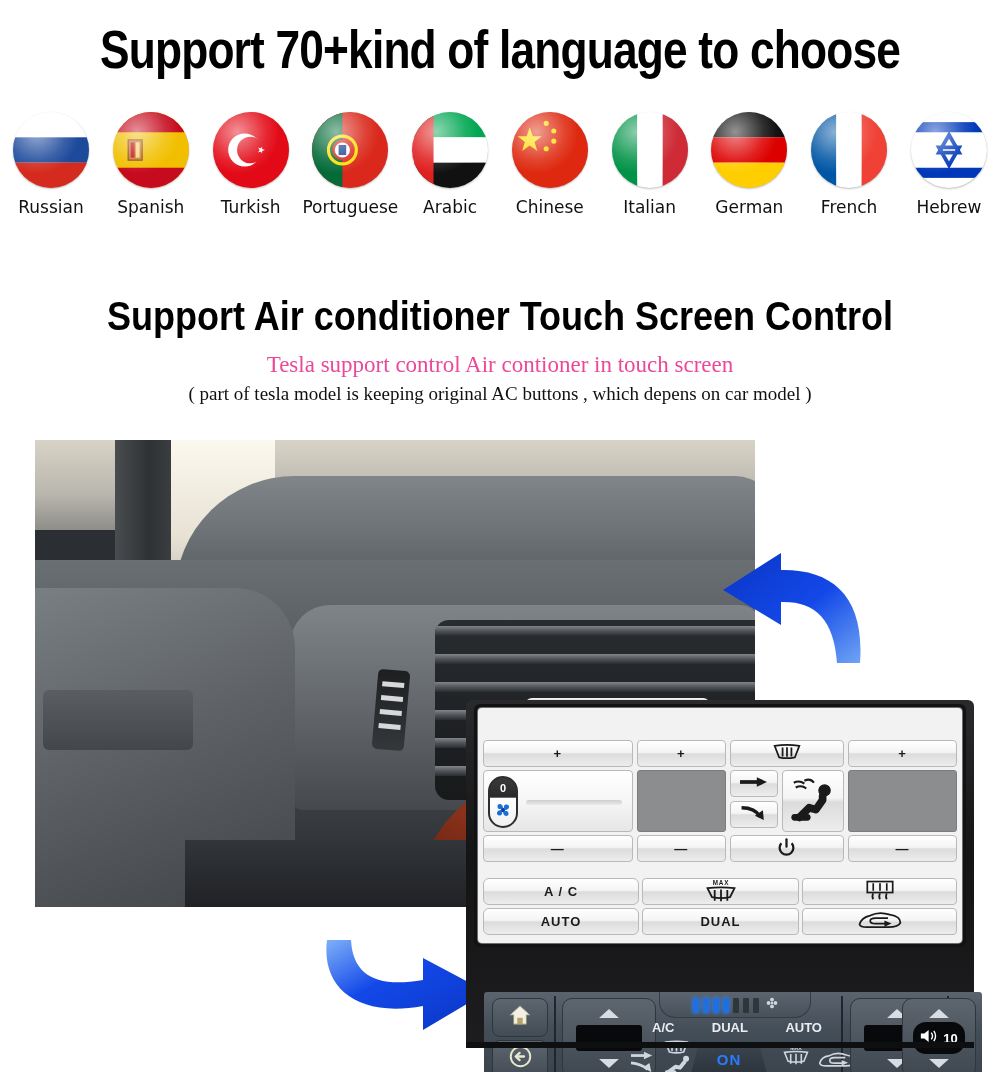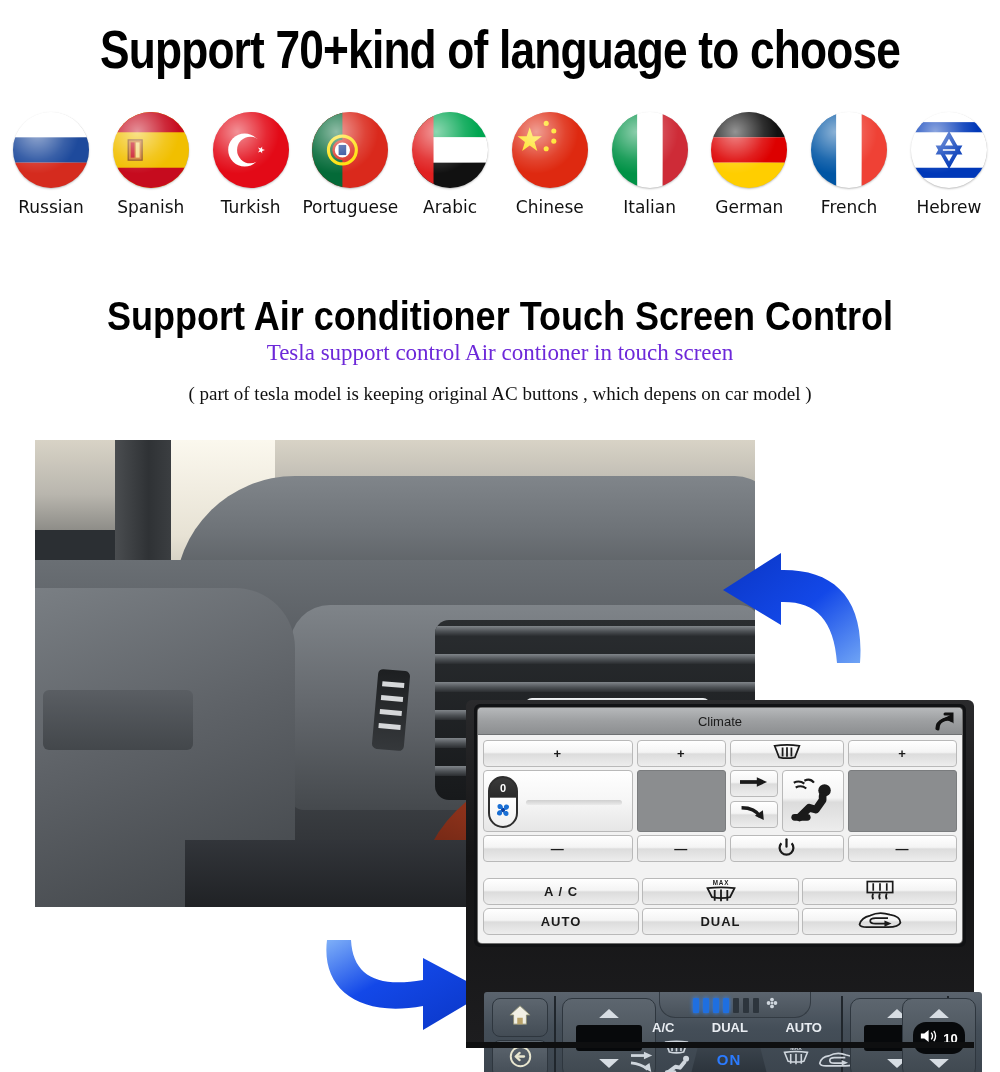--- a/index.html
+++ b/index.html
@@ -57,24 +57,24 @@
 
   
   .heading-2 {
     position: absolute; top: 294px; left: 0; width: 1000px;
     text-align: center;
     font-weight: bold; font-size: 40px;
     transform: scaleX(0.9);
     color: #000; white-space: nowrap;
   }
   .subline-1 {
-    position: absolute; top: 340px; left: 0; width: 1000px;
+    position: absolute; top: 352px; left: 0; width: 1000px;
     text-align: center;
     font-family: "Liberation Serif", serif;
-    font-size: 23px; color: #6d28d9; white-space: nowrap;
+    font-size: 23px; color: #ec4899; white-space: nowrap;
   }
   .subline-2 {
     position: absolute; top: 383px; left: 0; width: 1000px;
     text-align: center;
     font-family: "Liberation Serif", serif;
     font-size: 19px; color: #111; white-space: nowrap;
   }
 
   
   .car-photo {
@@ -527,30 +527,20 @@
     <path fill="url(#agb)" d="M12,0 C6,48 42,78 108,66 L108,90 L172,52 L108,18 L108,40 C62,48 38,36 36,0 Z"></path>
   </svg>
 </div>
 
 <div class="unit">
   <div class="unit-bezel"></div>
   <div class="screen-outerline"></div>
 
   <div class="screen">
 
-    <div class="screen-title">
-      <span>Climate</span>
-      <div class="back-icon">
-        <svg viewBox="0 0 24 22" width="24" height="22">
-          <path d="M6 19 C6 9, 17 7, 20 10 L20 4 L13 4" fill="none" stroke="#111" stroke-width="3" stroke-linecap="round"></path>
-          <path d="M20 4 L20 11 L13.5 7.5 Z" fill="#111"></path>
-          <path d="M5 18.5 C5 10, 16 7.5, 19.5 10.5" fill="none" stroke="#111" stroke-width="3.2" stroke-linecap="round"></path>
-        </svg>
-      </div>
-    </div>
 
     <div class="grid">
 
       <div class="grid-row">
         <div class="btn w-col1 h-small">+</div>
         <div class="btn w-col2 h-small">+</div>
         <div class="btn w-col3 h-small">
           <span>
             <svg viewBox="0 0 34 18" width="30" height="16">
               <path d="M3 2 Q17 0 31 2 L26 15 Q17 17 8 15 Z" fill="none" stroke="#1a1a1a" stroke-width="2"></path>

